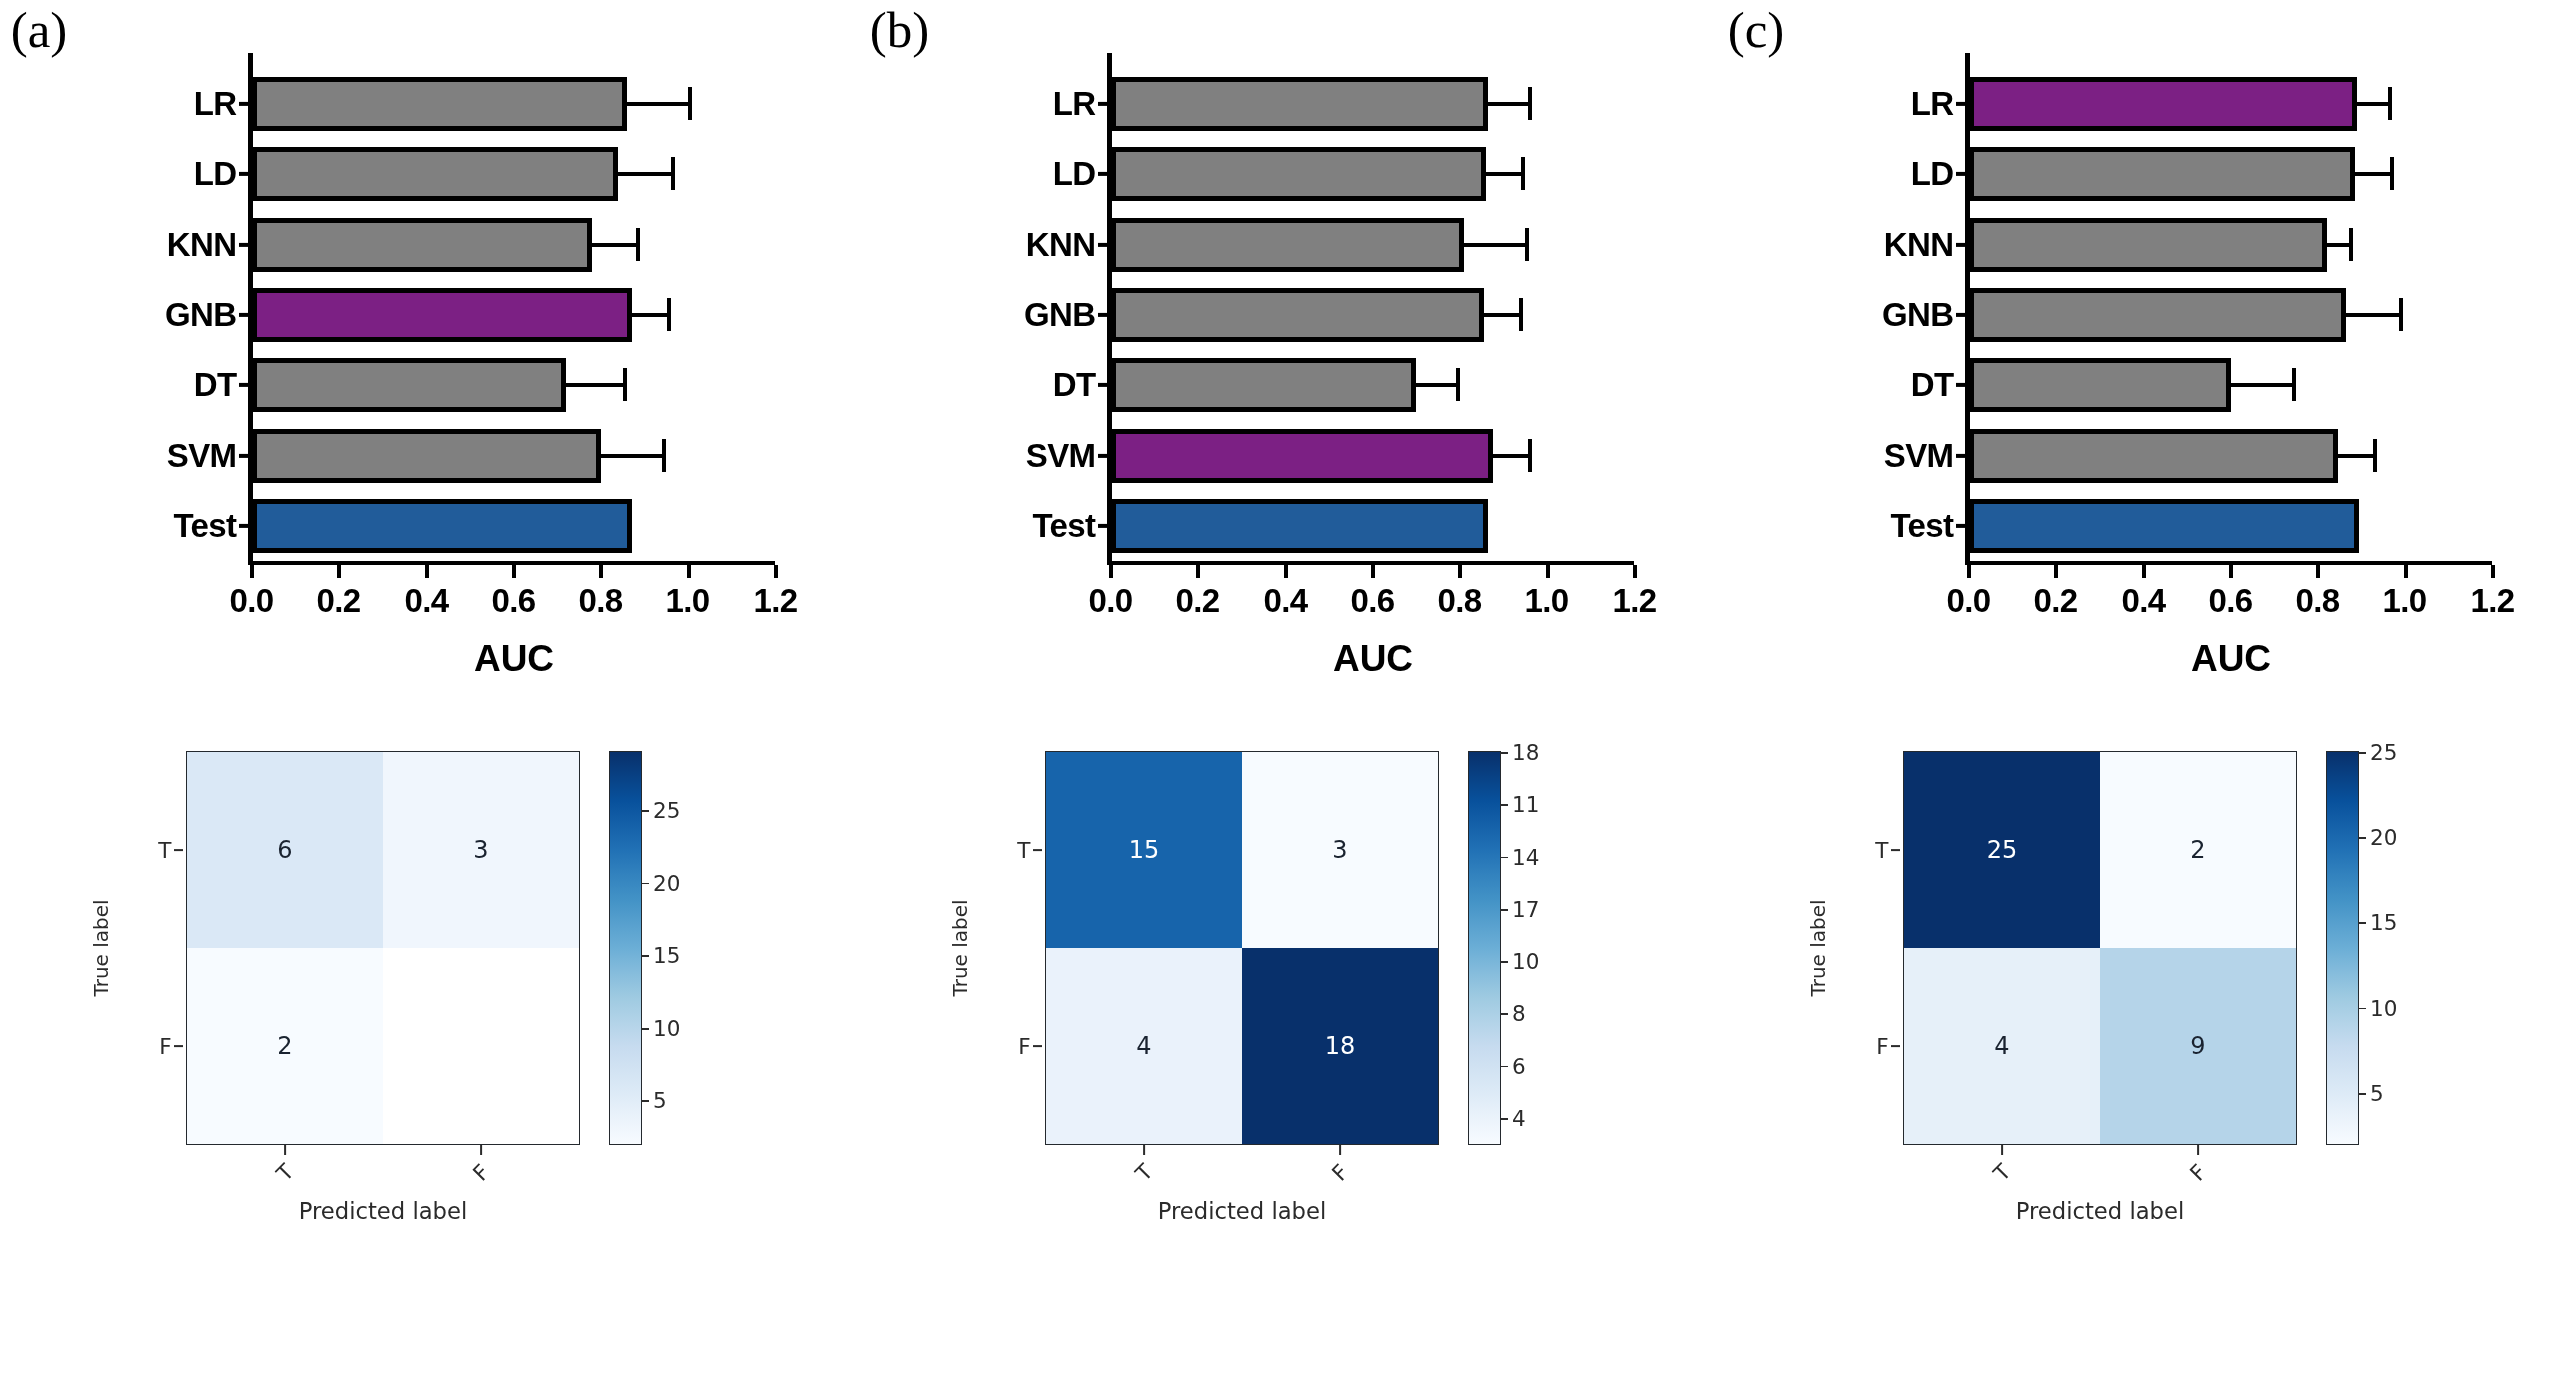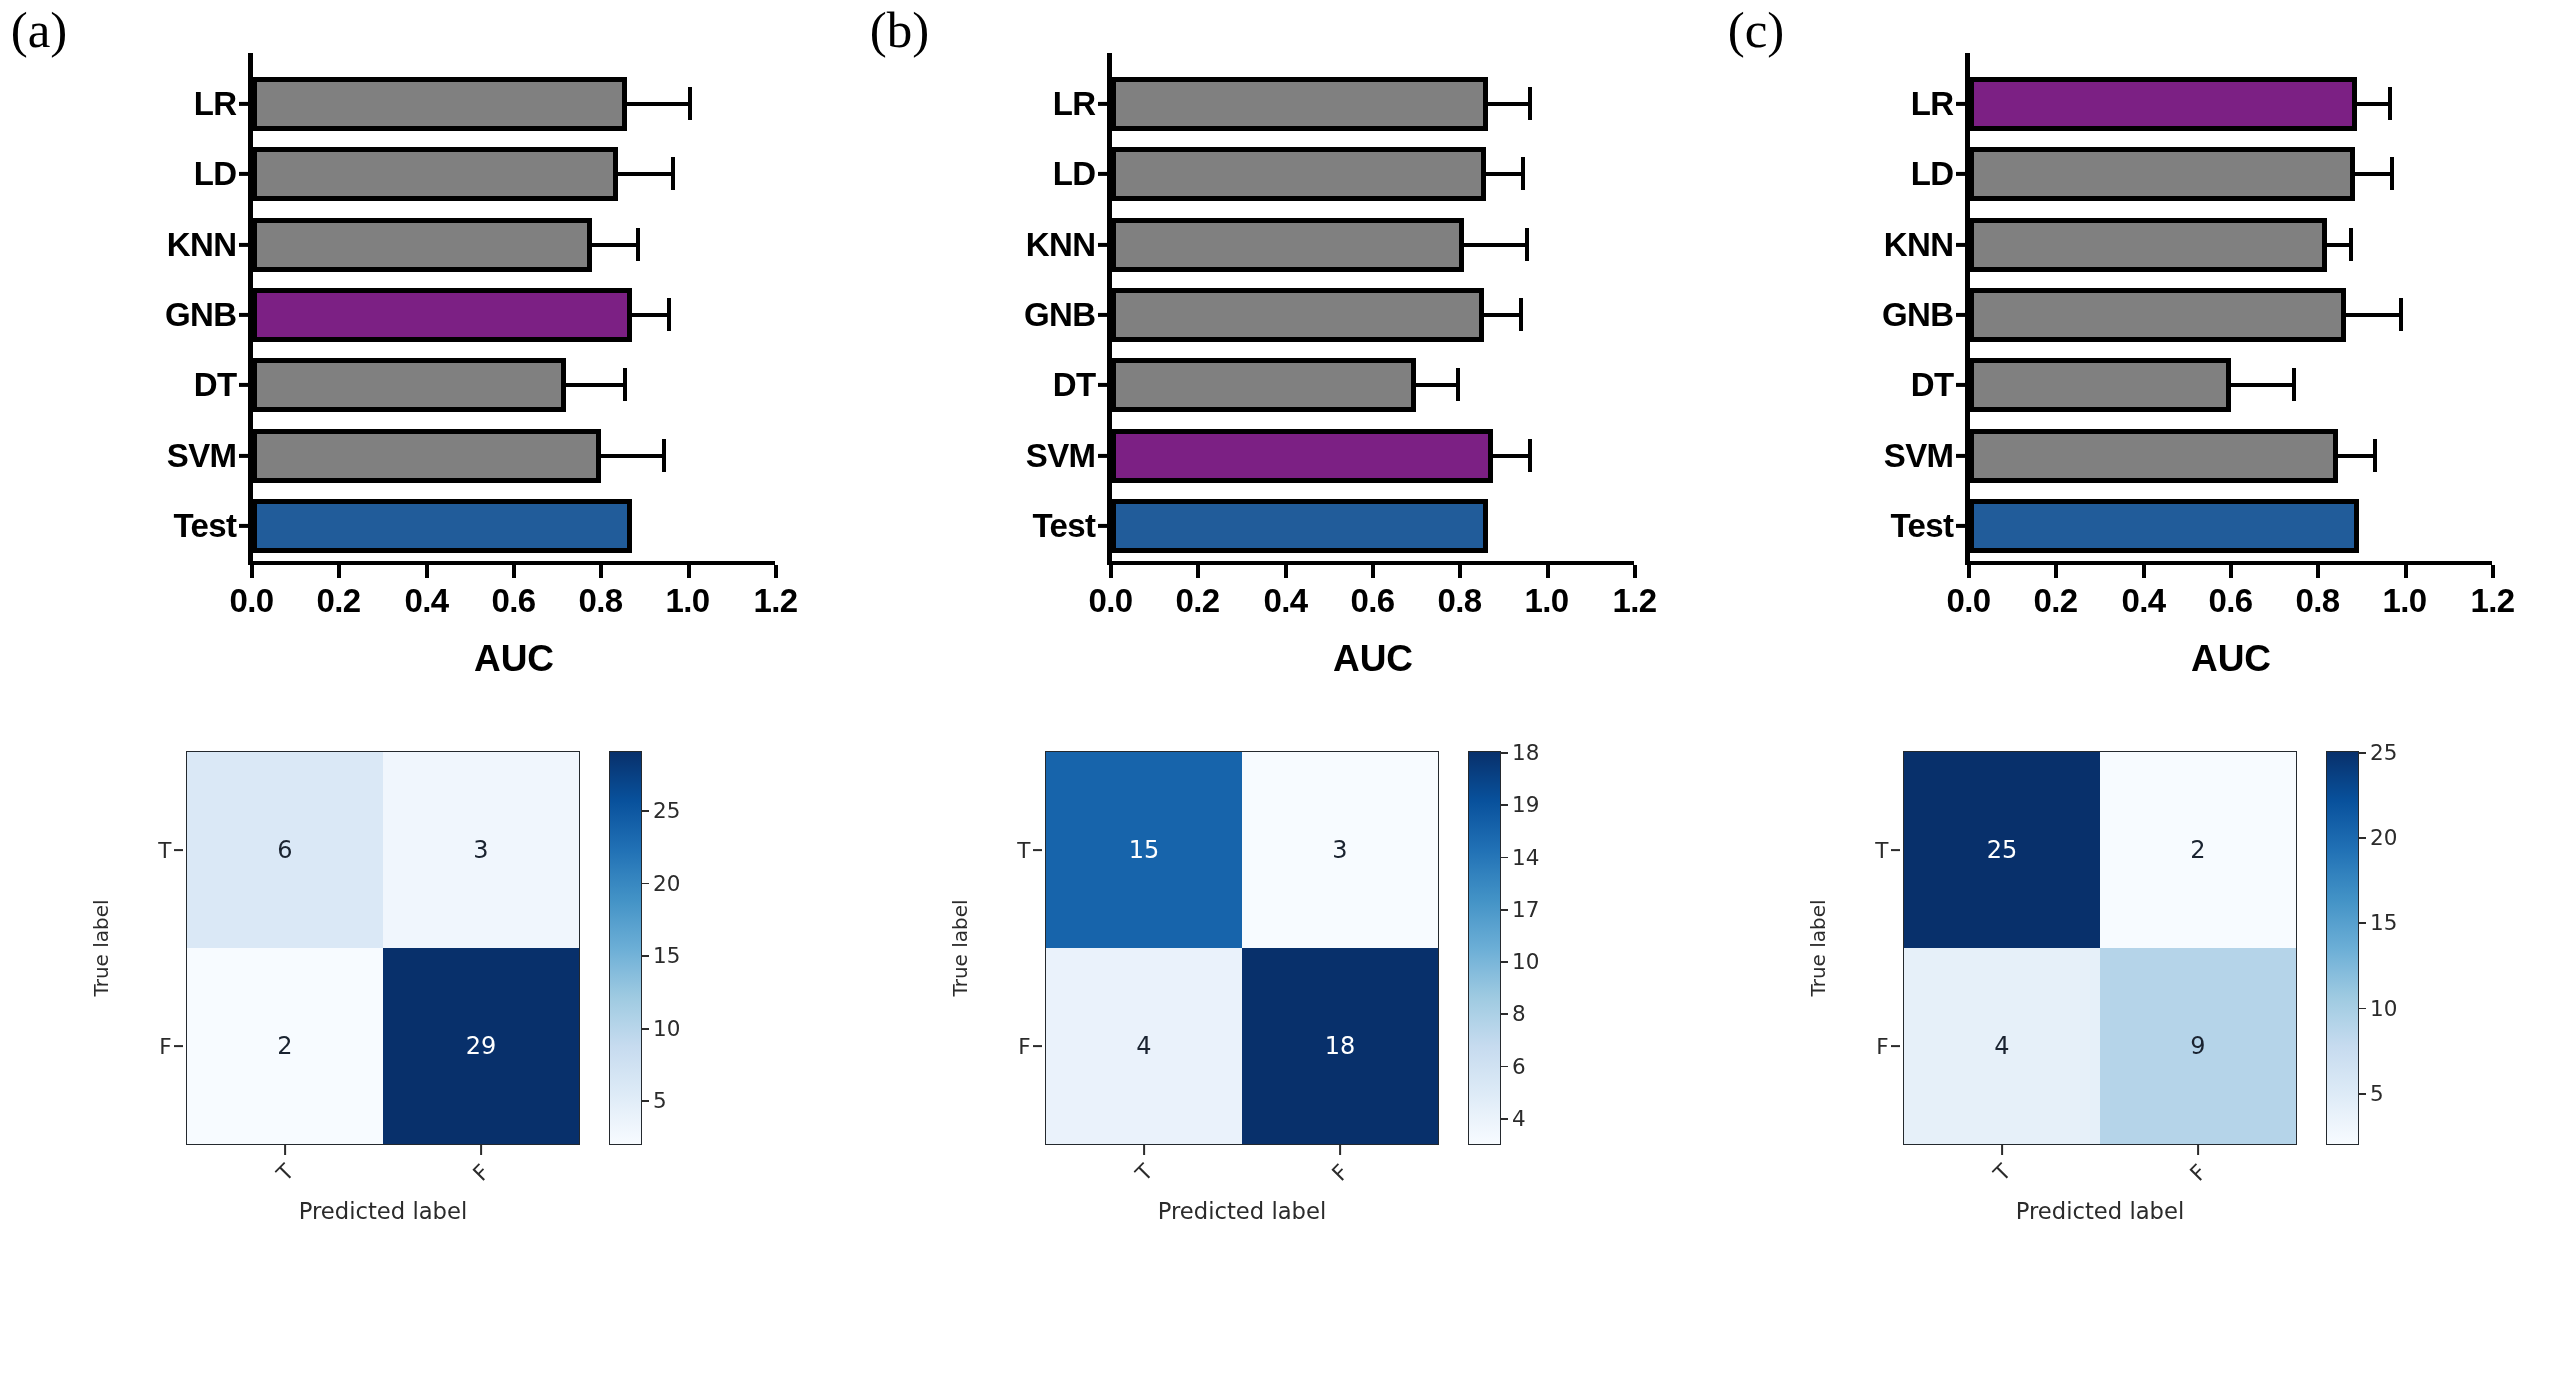--- a/index.html
+++ b/index.html
@@ -243,21 +243,20 @@
           </div>
         </div>
       </div>
       <div class="cmx">
         <div class="cmx-grid">
           <div class="cmx-cell light" style="background: rgb(218, 232, 246);">6</div>
           <div class="cmx-cell light" style="background: rgb(240, 246, 253);">3</div>
           <div class="cmx-ytick-label" style="top: 25%;">T</div>
           <div class="cmx-ytick-mark" style="top: 25%;"></div>
           <div class="cmx-cell light" style="background: rgb(247, 251, 255);">2</div>
-          <div class="cmx-cell dark" style="background: rgb(8, 48, 107);">29</div>
           <div class="cmx-ytick-label" style="top: 75%;">F</div>
           <div class="cmx-ytick-mark" style="top: 75%;"></div>
           <div class="cmx-xtick-mark" style="left: 25%;"></div>
           <div class="cmx-xtick-label" style="left: 25%;">T</div>
           <div class="cmx-xtick-mark" style="left: 75%;"></div>
           <div class="cmx-xtick-label" style="left: 75%;">F</div>
         </div>
         <div class="cmx-ylab-wrap">
           <div class="cmx-ylab">True label</div>
         </div>
@@ -384,21 +383,21 @@
           <div class="cmx-cbar-label" style="top: 80%;">6</div>
           <div class="cmx-cbar-tick" style="top: 66.6667%;"></div>
           <div class="cmx-cbar-label" style="top: 66.6667%;">8</div>
           <div class="cmx-cbar-tick" style="top: 53.3333%;"></div>
           <div class="cmx-cbar-label" style="top: 53.3333%;">10</div>
           <div class="cmx-cbar-tick" style="top: 40%;"></div>
           <div class="cmx-cbar-label" style="top: 40%;">17</div>
           <div class="cmx-cbar-tick" style="top: 26.6667%;"></div>
           <div class="cmx-cbar-label" style="top: 26.6667%;">14</div>
           <div class="cmx-cbar-tick" style="top: 13.3333%;"></div>
-          <div class="cmx-cbar-label" style="top: 13.3333%;">19</div>
+          <div class="cmx-cbar-label" style="top: 13.3333%;">11</div>
           <div class="cmx-cbar-tick" style="top: 0%;"></div>
           <div class="cmx-cbar-label" style="top: 0%;">18</div>
         </div>
       </div>
     </div>
   <div class="panel" id="panel-c">
       <div class="panel-letter">(c)</div>
       <div class="barchart">
         <div class="bc-plot">
           <div class="bc-axis-y"></div>

